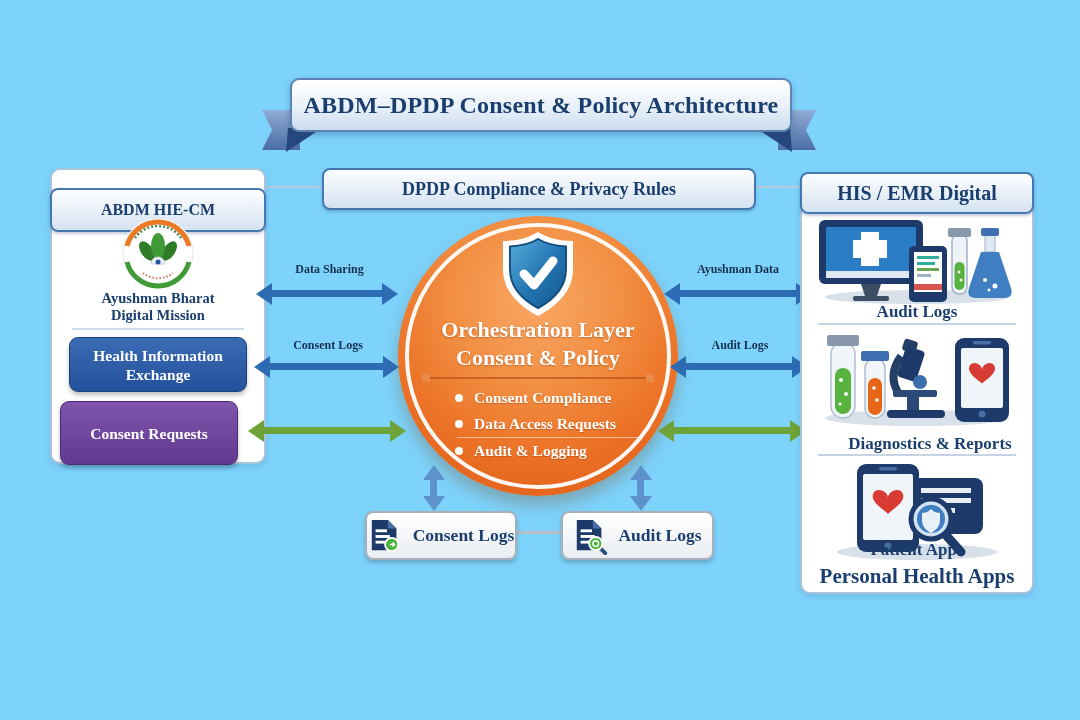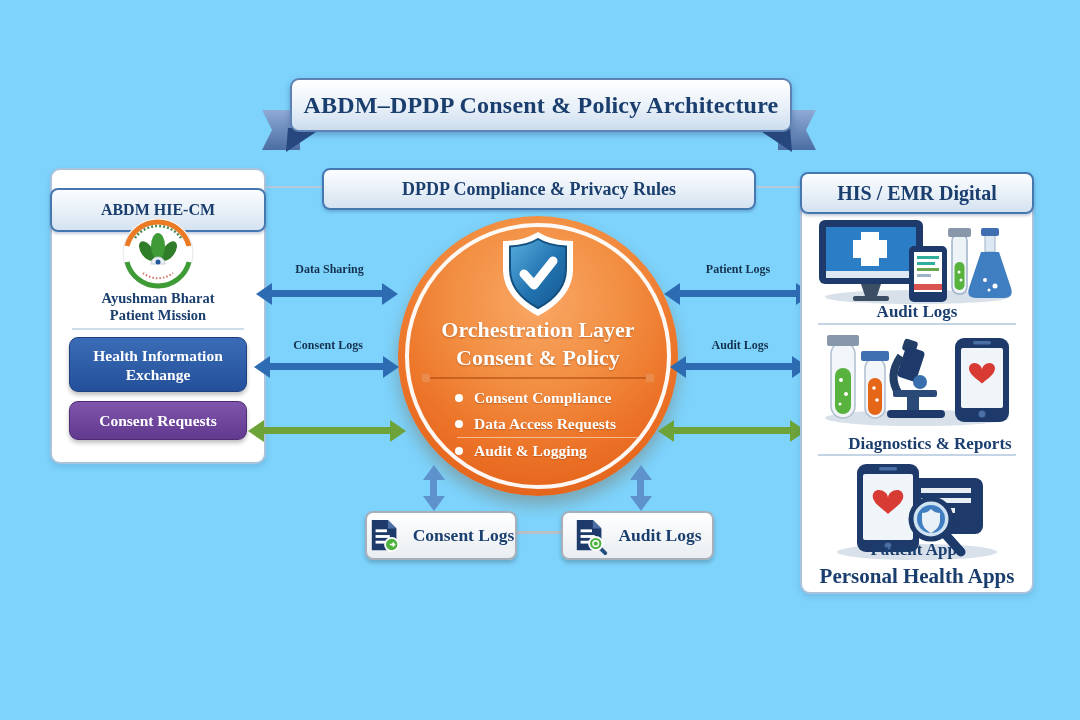--- a/index.html
+++ b/index.html
@@ -132,29 +132,29 @@
       <path d="M22,57 A24,24 0 0 0 52,57" stroke="#c0392b" stroke-width="2" stroke-dasharray="1.5 2" fill="none" opacity=".7"></path>
       <ellipse cx="26" cy="35" rx="6" ry="11" fill="#2f7d28" transform="rotate(-35 26 35)"></ellipse>
       <ellipse cx="48" cy="35" rx="6" ry="11" fill="#2f7d28" transform="rotate(35 48 35)"></ellipse>
       <ellipse cx="37" cy="30" rx="7" ry="13" fill="#3f9b35"></ellipse>
       <path d="M30,48 a7,7 0 0 1 14,0 z" fill="#eef2f6" stroke="#c7d0da" stroke-width="1"></path>
       <circle cx="37" cy="46" r="2.5" fill="#2456a0"></circle>
     </svg>
 
     <div class="lp-caption" style="top:120px;">
       <div>Ayushman Bharat</div>
-      <div>Patient Mission</div>
+      <div>Digital Mission</div>
     </div>
 
     <div class="lp-divider" style="left:20px;right:20px;top:158px;"></div>
 
     <div class="lp-box blue" style="left:17px;top:167px;width:178px;height:55px;">
       <span>Health Information Exchange</span>
     </div>
-    <div class="lp-box purple" style="left:17px;top:231px;width:178px;height:39px;">
+    <div class="lp-box purple" style="left:8px;top:231px;width:178px;height:64px;">
       <span>Consent Requests</span>
     </div>
   </div>
 
   <div class="hdr dpdp">
     <span class="dash"></span>
     <span>DPDP Compliance &amp; Privacy Rules</span>
     <span class="dash"></span>
   </div>
 
@@ -199,21 +199,21 @@
   </div>
 
   <div class="flow-label" style="left:262px;top:262px;width:135px;">Data Sharing</div>
   <div class="h-arrow" style="--c:#2d6cb3;left:272px;top:290px;width:110px;"></div>
 
   <div class="flow-label" style="left:258px;top:338px;width:140px;">Consent Logs</div>
   <div class="h-arrow" style="--c:#2d6cb3;left:270px;top:363px;width:113px;"></div>
 
   <div class="h-arrow" style="--c:#6da338;left:264px;top:427px;width:126px;"></div>
 
-  <div class="flow-label" style="left:668px;top:262px;width:140px;">Patient Logs</div>
+  <div class="flow-label" style="left:668px;top:262px;width:140px;">Ayushman Data</div>
   <div class="h-arrow" style="--c:#2d6cb3;left:680px;top:290px;width:116px;"></div>
 
   <div class="flow-label" style="left:675px;top:338px;width:130px;">Audit Logs</div>
   <div class="h-arrow" style="--c:#2d6cb3;left:686px;top:363px;width:106px;"></div>
 
   <div class="h-arrow" style="--c:#6da338;left:674px;top:427px;width:116px;"></div>
 
   <div class="v-arrow" style="--c:#5e92cc;left:430px;top:480px;height:16px;"></div>
   <div class="v-arrow" style="--c:#5e92cc;left:637px;top:480px;height:16px;"></div>
 

